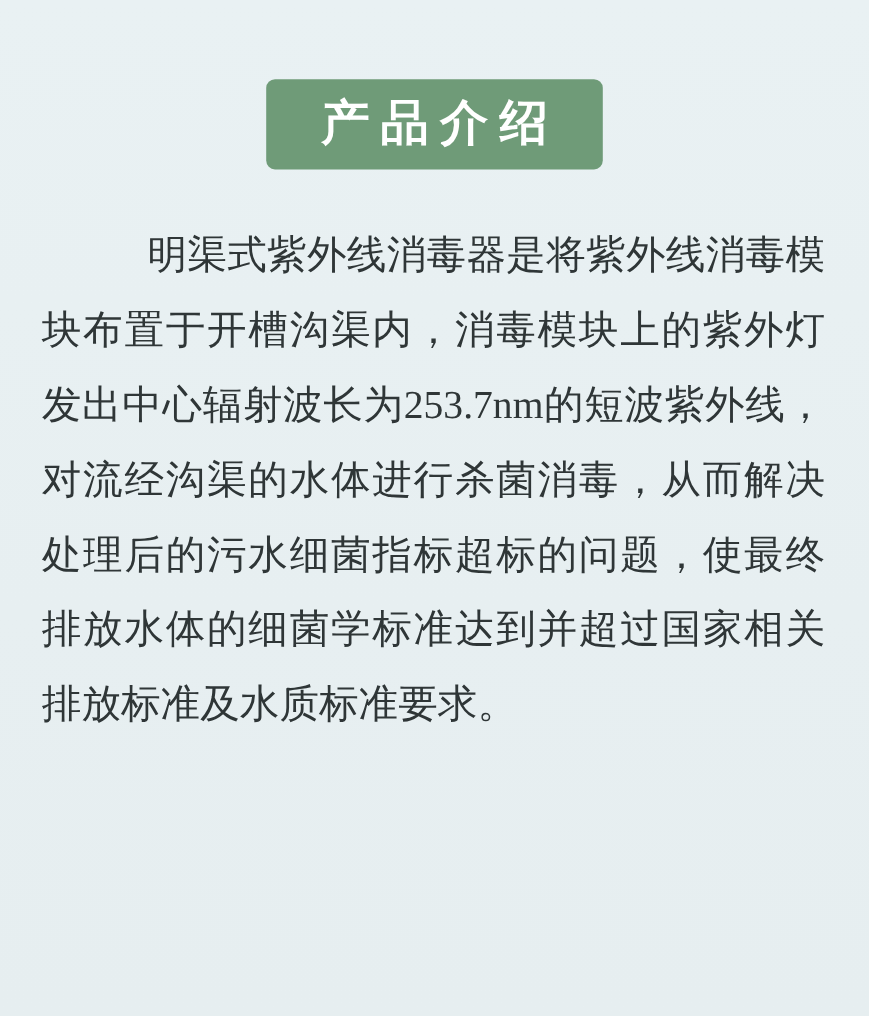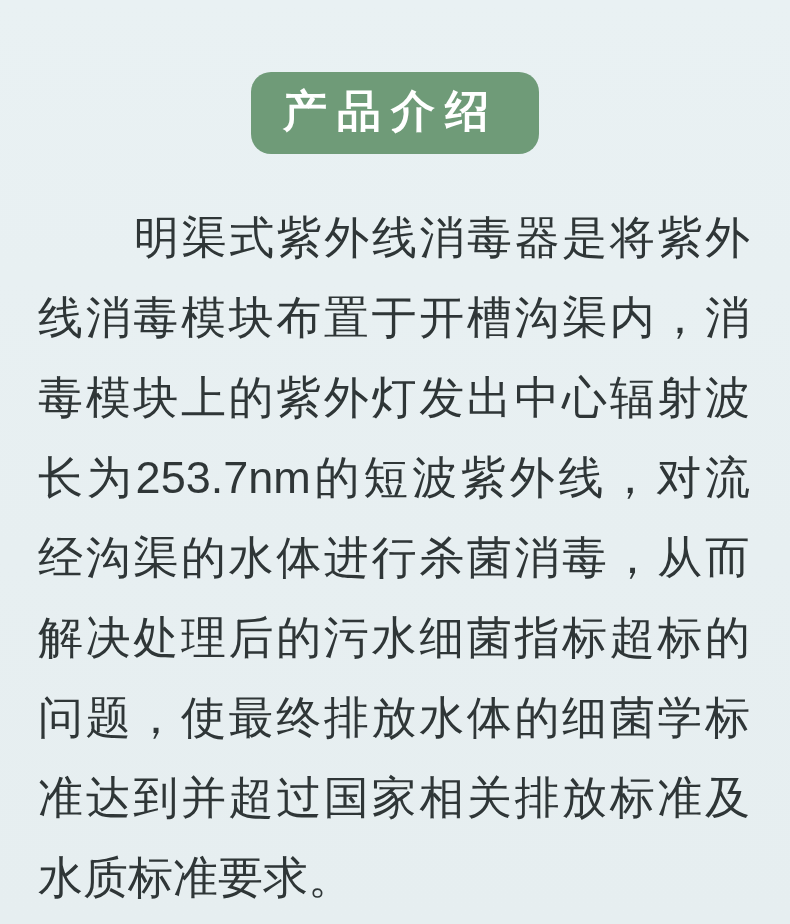--- a/index.html
+++ b/index.html
@@ -21,46 +21,46 @@
     box-sizing: border-box;
   }
   .title-wrap {
     display: flex;
     justify-content: center;
     align-items: center;
     padding-top: 72px;
   }
   .title-badge {
     background: #6f9b78;
-    border-radius: 20px;
-    padding: 18px 40px 20px 22px;
+    border-radius: 8px;
+    padding: 18px 40px 20px 40px;
     display: inline-block;
     line-height: 1;
   }
   .title-text {
     color: #ffffff;
     font-size: 44px;
     font-weight: bold;
     letter-spacing: 10px;
     text-indent: 10px;
     font-family: "Liberation Serif", "DejaVu Serif", serif;
     display: block;
   }
   .body-wrap {
     margin-top: 44px;
     padding: 0 40px 0 38px;
   }
   .body-text {
     color: #2f3637;
-    font-size: 45px;
-    line-height: 80px;
+    font-size: 36px;
+    line-height: 68px;
     text-align: justify;
     text-justify: inter-ideograph;
     text-indent: 96px;
-    font-family: Liberation Sans, sans-serif;
+    font-family: Liberation Serif, serif;
     letter-spacing: 0px;
     word-break: break-all;
     margin: 0;
   }
 </style>
 </head>
 <body>
 
 <div class="page">
 

